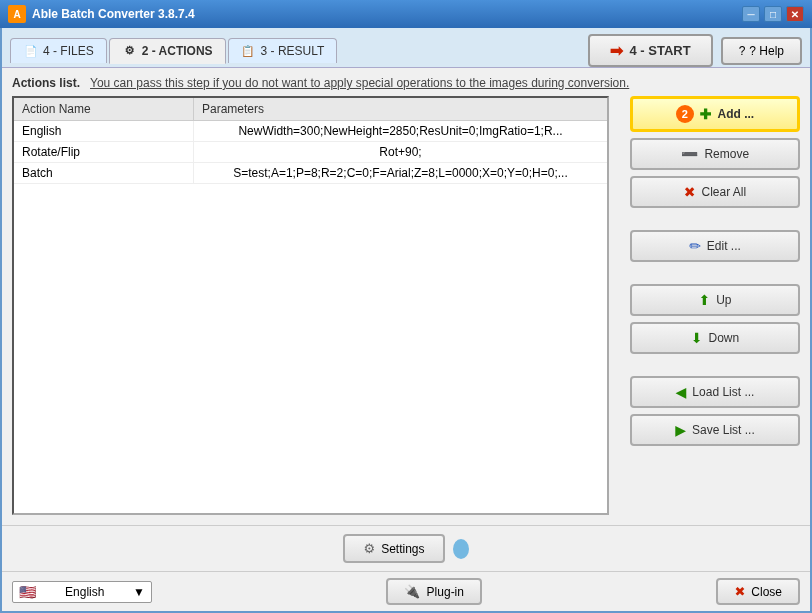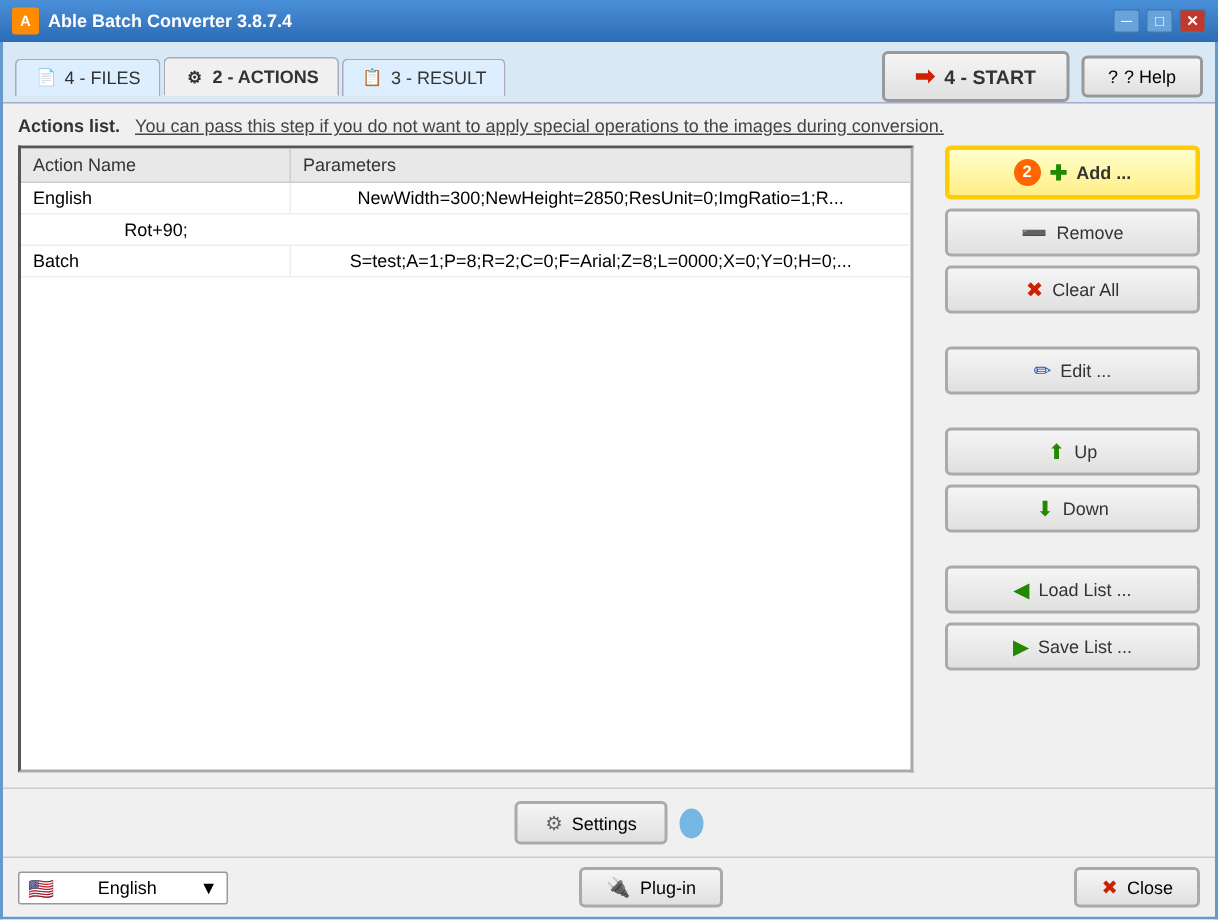--- a/index.html
+++ b/index.html
@@ -380,20 +380,21 @@
         <div class="table-header">
           <div class="col-header">Action Name</div>
           <div class="col-header">Parameters</div>
         </div>
         <div class="table-body">
           <div class="table-row">
             <div class="table-cell">English</div>
             <div class="table-cell">NewWidth=300;NewHeight=2850;ResUnit=0;ImgRatio=1;R...</div>
           </div>
           <div class="table-row">
+            <div class="table-cell">Rotate/Flip</div>
             <div class="table-cell">Rot+90;</div>
           </div>
           <div class="table-row">
             <div class="table-cell">Batch</div>
             <div class="table-cell">S=test;A=1;P=8;R=2;C=0;F=Arial;Z=8;L=0000;X=0;Y=0;H=0;...</div>
           </div>
         </div>
       </div>
 
       <div class="side-buttons">

